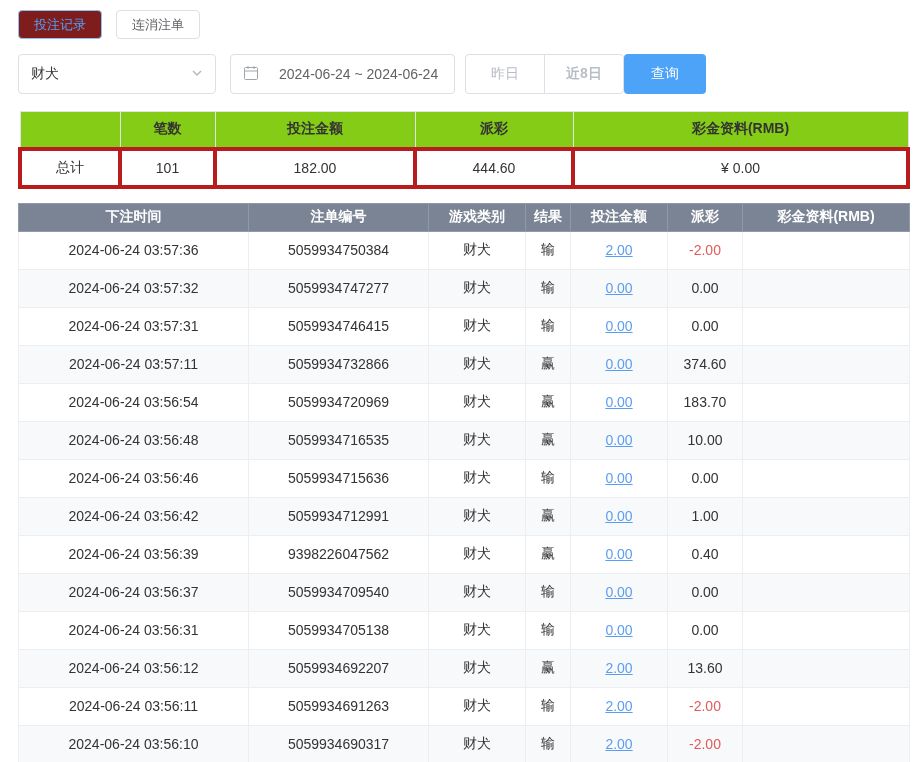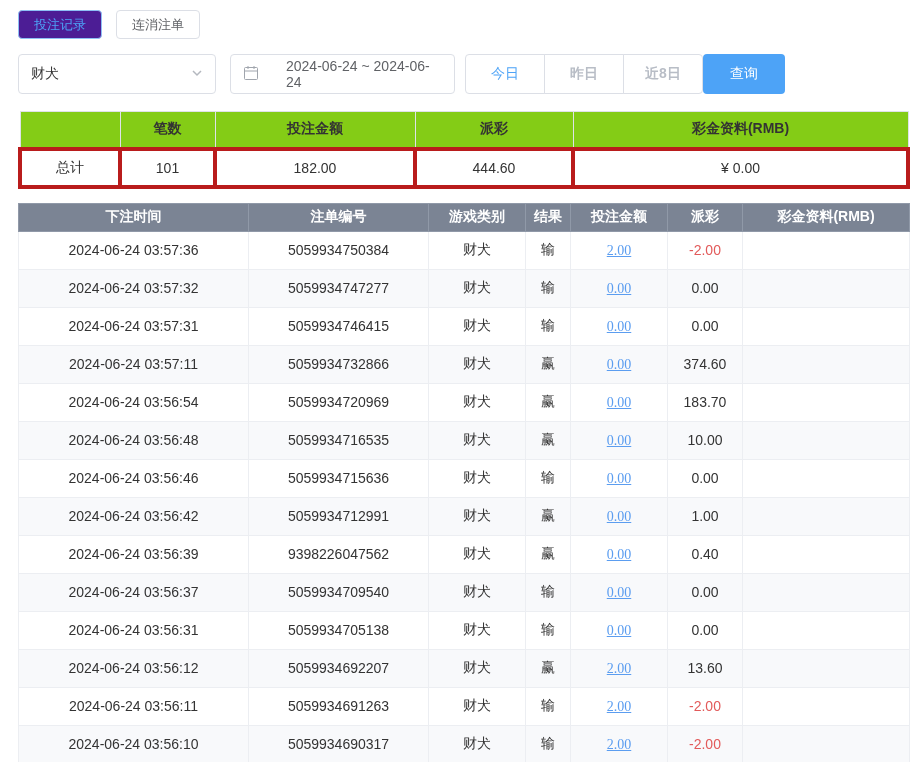--- a/index.html
+++ b/index.html
@@ -7,32 +7,32 @@
   body { font-family: "Liberation Sans", "DejaVu Sans", sans-serif; color: #333; }
   .page { padding: 10px 9px 0 18px; }
 
   
   .tabs { display: flex; gap: 14px; margin-bottom: 15px; }
   .tab {
     height: 29px; padding: 0 15px; font-size: 13px; border-radius: 4px;
     background: #fff; border: 1px solid #dcdfe6; color: #606266; cursor: pointer;
     font-family: inherit;
   }
-  .tab.active { border-color: #8ec0f5; color: #4da3f7; background: #4c1d95; }
+  .tab.active { border-color: #8ec0f5; color: #4da3f7; background: #7f1d1d; }
 
   
   .filters { display: flex; align-items: center; margin-bottom: 17px; }
   .select {
     width: 198px; height: 40px; border: 1px solid #dcdfe6; border-radius: 4px;
     display: flex; align-items: center; justify-content: space-between;
     padding: 0 12px; font-size: 14px; color: #333; cursor: pointer; background: #fff;
   }
   .datepicker {
     margin-left: 14px; width: 225px; height: 40px; border: 1px solid #dcdfe6;
-    border-radius: 4px; display: flex; align-items: center; gap: 27px;
+    border-radius: 4px; display: flex; align-items: center; gap: 20px;
     padding: 0 12px; font-size: 14px; color: #606266; cursor: pointer; background: #fff;
   }
   .btn-group { display: flex; margin-left: 10px; }
   .qbtn {
     width: 80px; height: 40px; background: #fff; border: 1px solid #dcdfe6;
     font-size: 14px; color: #b8bdc6; cursor: pointer; font-family: inherit;
   }
   .qbtn:not(:first-child) { margin-left: -1px; font-weight: bold; }
   .qbtn:first-child { border-radius: 4px 0 0 4px; }
   .qbtn:last-child { border-radius: 0 4px 4px 0; }
@@ -56,21 +56,21 @@
 
   .main-table { font-size: 14px; }
   .main-table th {
     background: #7b8494; color: #fff; height: 28px; font-weight: bold;
     text-align: center; border: 1px solid #9099a8;
   }
   .main-table td {
     height: 38px; text-align: center; color: #333; border: 1px solid #eceef2; background: #fff;
   }
   .main-table tr.alt td { background: #f8f9fb; }
-  .bet-link { color: #5b9df0; text-decoration: underline; cursor: pointer; font-family: Liberation Serif, serif; }
+  .bet-link { color: #5b9df0; text-decoration: underline; cursor: pointer; }
   td.neg { color: #e25a5a; }
 </style>
 </head>
 <body>
 
 <div class="page">
 
   <div class="tabs">
     <button class="tab active">投注记录</button>
     <button class="tab">连消注单</button>
@@ -92,21 +92,20 @@
           <rect x="1.5" y="2.5" width="13" height="12" rx="1" fill="none" stroke="#a0a5ad"></rect>
           <line x1="1.5" y1="6" x2="14.5" y2="6" stroke="#a0a5ad"></line>
           <line x1="5" y1="1" x2="5" y2="4" stroke="#a0a5ad"></line>
           <line x1="11" y1="1" x2="11" y2="4" stroke="#a0a5ad"></line>
         </svg>
       </span>
       <span>2024-06-24 ~ 2024-06-24</span>
     </div>
 
     <div class="btn-group">
-      <button class="qbtn active">今日</button>
       <button class="qbtn">昨日</button>
       <button class="qbtn">近8日</button>
     </div>
 
     <button class="search-btn">查询</button>
   </div>
 
   <table class="summary-table">
     <colgroup>
       <col style="width:100px">

